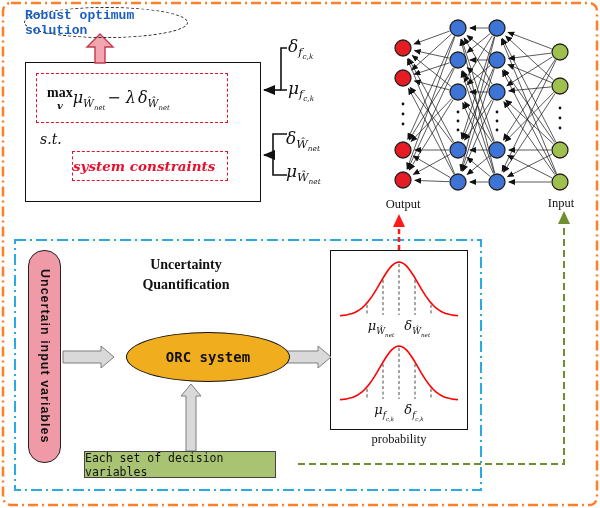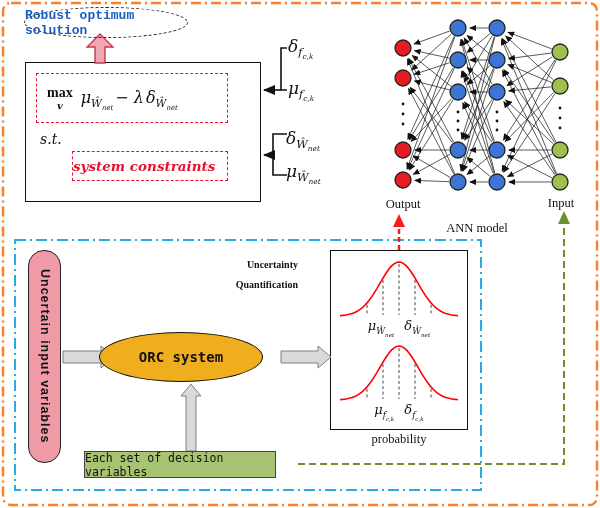--- a/index.html
+++ b/index.html
@@ -15,21 +15,21 @@
 
   #frame-orange{stroke:var(--frame-orange);stroke-width:2.5;stroke-dasharray:10 4 2 4;fill:none}
   #frame-blue{stroke:var(--frame-blue);stroke-width:2;stroke-dasharray:11 4 2 4;fill:none}
 
   .robust-ellipse{left:24px;top:7px;width:164px;height:31px;border:1.6px dashed #222;border-radius:50%;
     display:flex;align-items:center;justify-content:center;font-family:Liberation Mono, monospace;
     font-weight:bold;font-size:13px;color:var(--robust-text);z-index:10;position:absolute}
 
   .opt-box{left:25px;top:62px;width:236px;height:140px;border:1.7px solid #111;background:#fff}
   .eq-box{position:absolute;left:10px;top:10px;width:192px;height:50px;border:1.7px dashed var(--eq-box-red);
-    display:flex;align-items:center;padding-left:10px;gap:8px}
+    display:flex;align-items:center;padding-left:10px;gap:0}
   .maxstack{display:inline-flex;flex-direction:column;align-items:center;line-height:1}
   .maxw{font-weight:bold;font-size:14px}
   .maxv{font-size:10px;font-weight:bold;margin-top:1px}
   .eq{font-size:16px}
   .op{margin:0 2px}
   .st{position:absolute;left:14px;top:68px;font-size:14px}
   .constraints-box{position:absolute;left:46px;top:88px;width:156px;height:30px;border:1.7px dashed var(--eq-box-red);
     display:flex;align-items:center;justify-content:flex-start}
   .constraints-box .math{color:var(--eq-box-red);font-size:13.5px;font-weight:bold}
 
@@ -38,24 +38,24 @@
 
   .ann-label{font-family:"Liberation Serif",serif;font-size:12.5px;text-align:center}
   .lab-output{left:373px;top:197px;width:60px}
   .lab-model{left:427px;top:221px;width:100px}
   .lab-input{left:531px;top:196px;width:60px}
 
   .pink-bar{left:28px;top:250px;width:33px;height:213px;background:var(--pink-fill);border:1.5px solid #222;
     border-radius:16px;display:flex;align-items:center;justify-content:center}
   .vtext{writing-mode:vertical-rl;font-weight:bold;font-size:12.5px;letter-spacing:1px;color:#111}
 
-  .uq-title{left:108px;top:255px;width:190px;text-align:right;font-family:"Liberation Serif",serif;
-    font-weight:bold;font-size:10px;line-height:20px}
-
-  .orc{left:99px;top:332px;width:164px;height:50px;background:var(--orc-fill);border:1.7px solid #111;
+  .uq-title{left:91px;top:255px;width:190px;text-align:center;font-family:"Liberation Serif",serif;
+    font-weight:bold;font-size:14px;line-height:20px}
+
+  .orc{left:126px;top:332px;width:164px;height:50px;background:var(--orc-fill);border:1.7px solid #111;
     border-radius:50%;display:flex;align-items:center;justify-content:center}
   .orc .mono{font-weight:bold;font-size:14px}
 
   .dist-box{left:330px;top:250px;width:138px;height:180px;border:1.7px solid #111;background:#fff}
   .distrow{width:120px;text-align:center;font-size:13px;display:flex;justify-content:center;gap:10px}
   .r0{left:339px;top:318px}.r1{left:339px;top:402px}
 
   .caption{left:318px;top:432px;width:162px;text-align:center;font-family:"Liberation Serif",serif;
     font-size:12.5px;line-height:15px}
 
@@ -241,21 +241,20 @@
     <span>μ</span><sub><span>f</span><sub>c,k</sub></sub>
   </div>
   <div class="txt math sym s2">
     <span>δ</span><sub><span>Ŵ</span><sub>net</sub></sub>
   </div>
   <div class="txt math sym s3">
     <span>μ</span><sub><span>Ŵ</span><sub>net</sub></sub>
   </div>
 
   <div class="txt ann-label lab-output">Output</div>
-  <div class="txt ann-label lab-model">ANN model</div>
   <div class="txt ann-label lab-input">Input</div>
 
   <div class="txt pink-bar">
     <span class="vtext">Uncertain input variables</span>
   </div>
 
   <div class="txt uq-title">
     <div>Uncertainty</div>
     <div>Quantification</div>
   </div>

